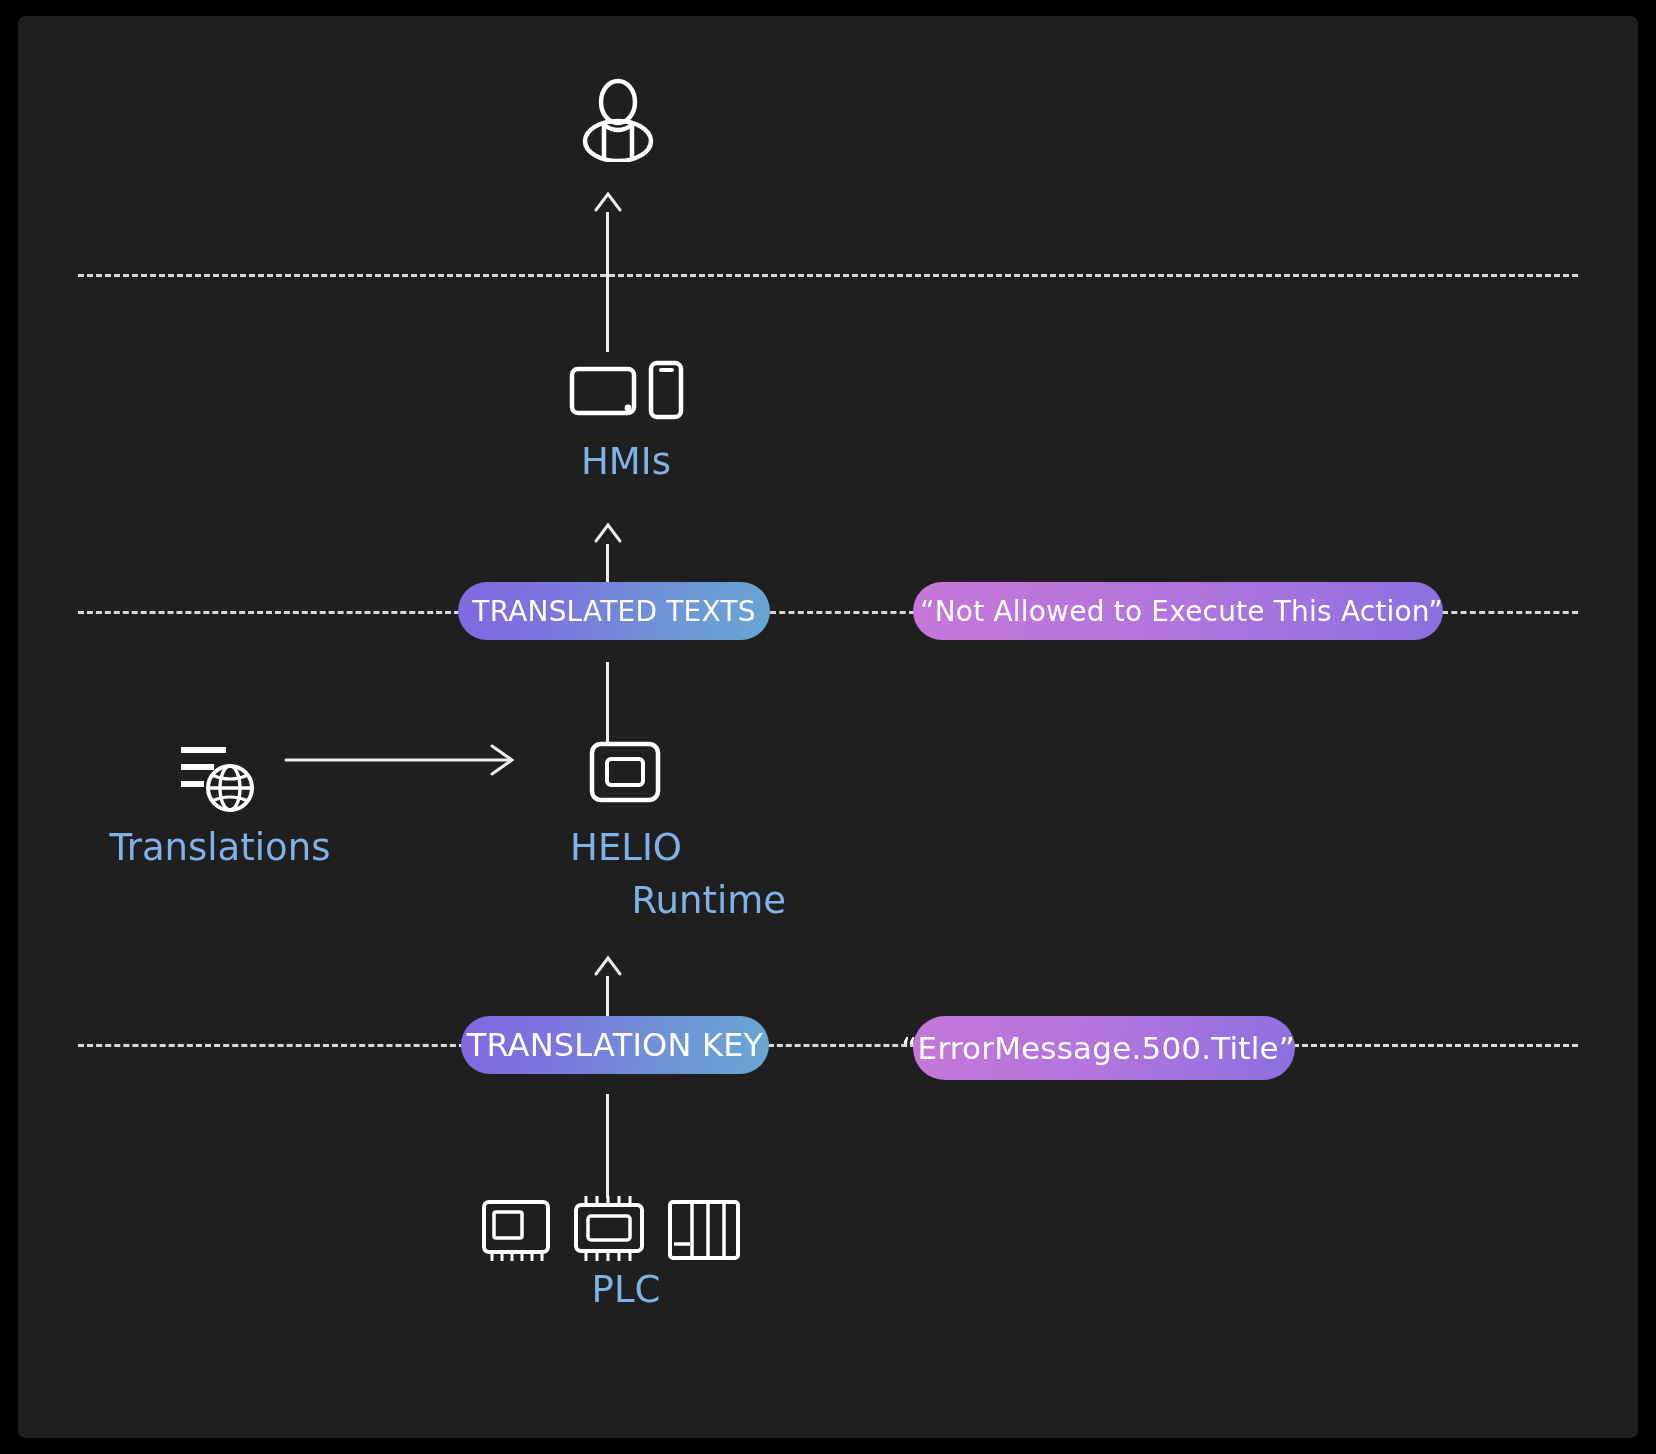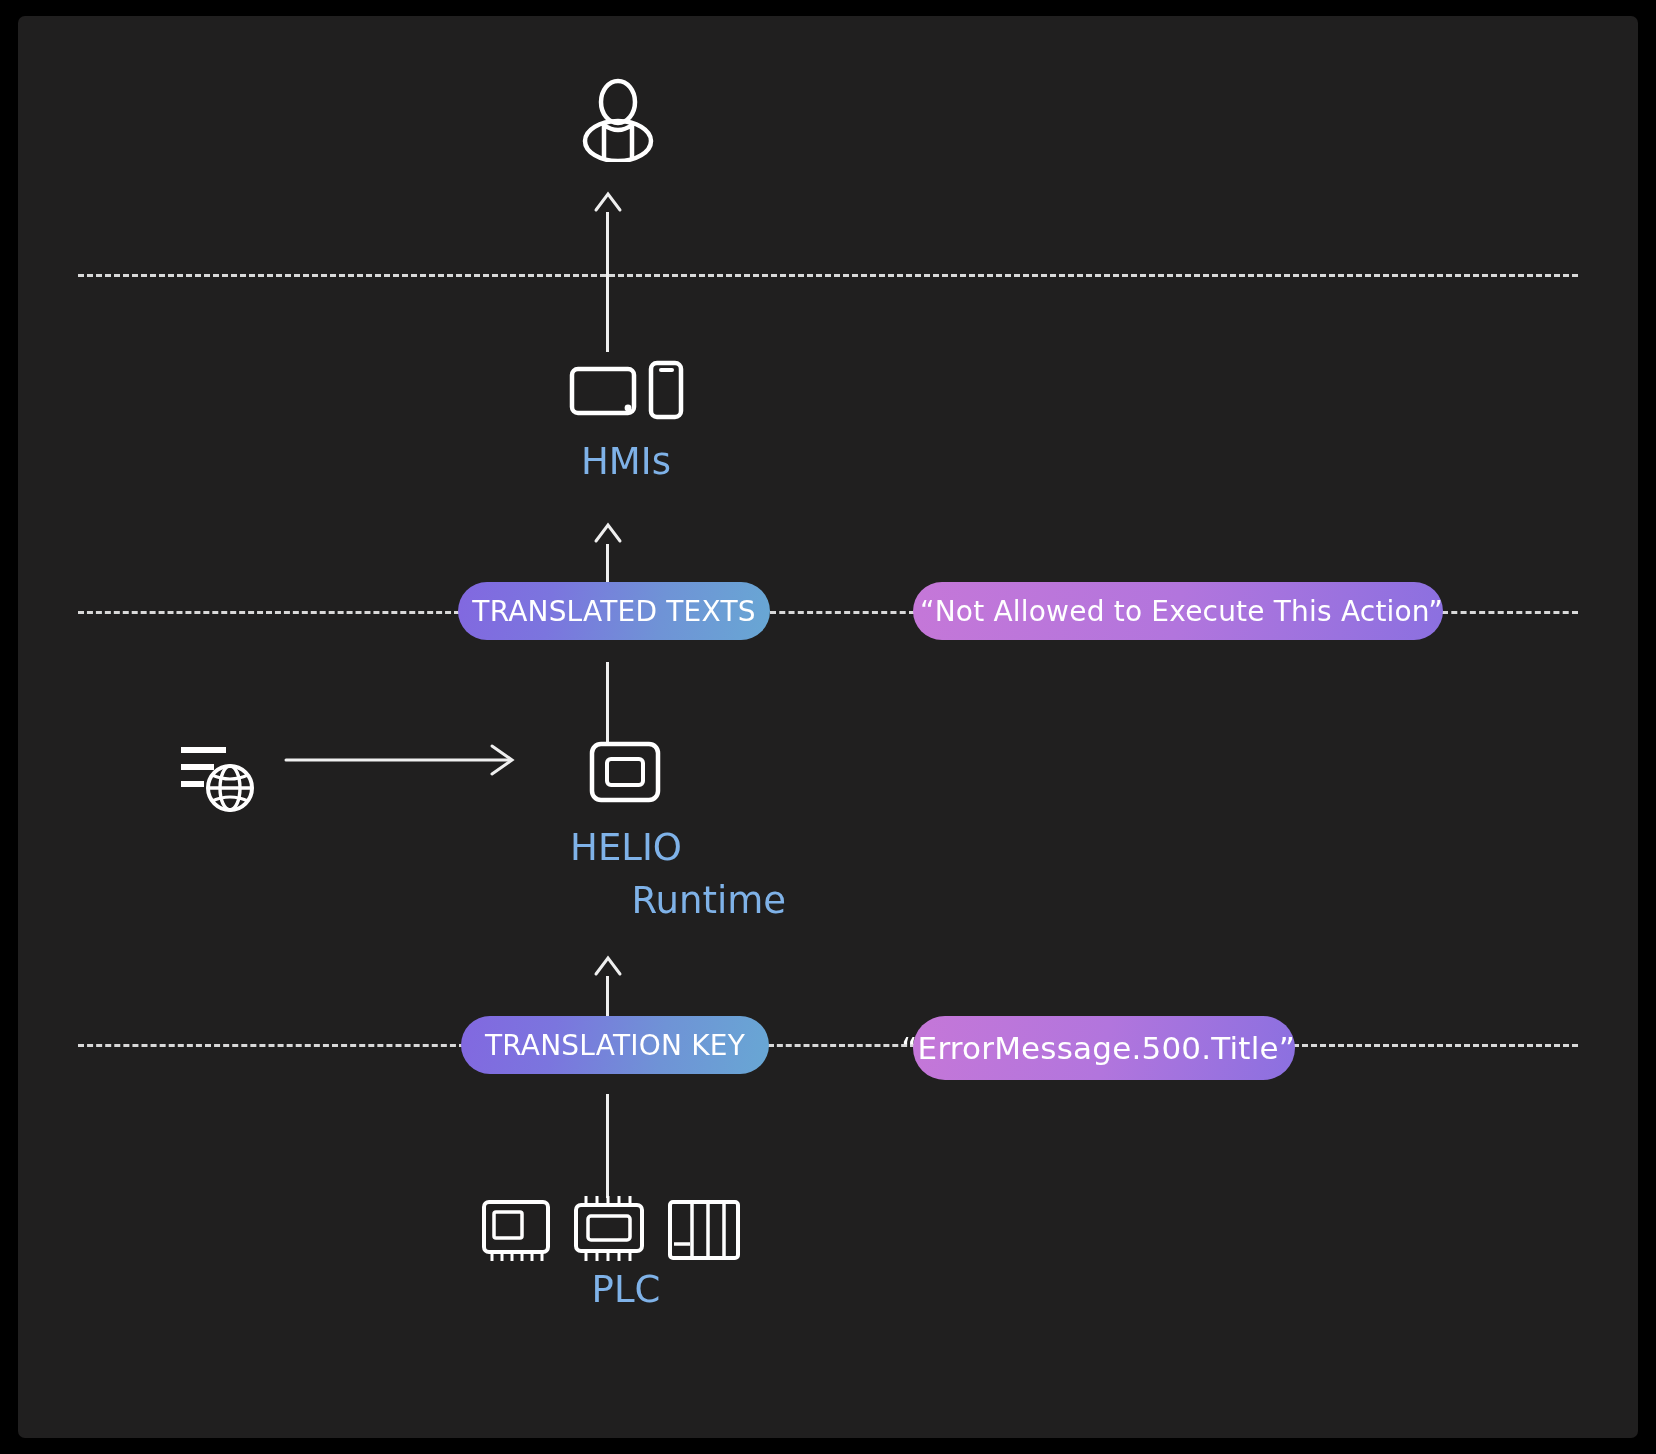--- a/index.html
+++ b/index.html
@@ -144,20 +144,21 @@
       <line x1="5" y1="29" x2="38" y2="29" stroke="#ffffff" stroke-width="6" stroke-linecap="butt"></line>
       <line x1="5" y1="46" x2="28" y2="46" stroke="#ffffff" stroke-width="6" stroke-linecap="butt"></line>
       <circle cx="54" cy="50" r="22" fill="#201f1f" stroke="#ffffff" stroke-width="4"></circle>
       <ellipse cx="54" cy="50" rx="10" ry="22" fill="none" stroke="#ffffff" stroke-width="3.4"></ellipse>
       <line x1="32" y1="50" x2="76" y2="50" stroke="#ffffff" stroke-width="3.4"></line>
       <path d="M36 37 Q54 45 72 37" fill="none" stroke="#ffffff" stroke-width="3.2"></path>
       <path d="M36 63 Q54 55 72 63" fill="none" stroke="#ffffff" stroke-width="3.2"></path>
     </svg>
   </div>
 
+  <div class="node-label" style="left:42px; top:810px; width:320px; font-size:37px;">Translations</div>
 
   <div class="icon-box" style="left:570px; top:724px;">
     <svg width="74" height="64" viewBox="0 0 74 64">
       <rect x="4" y="4" width="66" height="56" rx="9" ry="9" fill="none" stroke="#ffffff" stroke-width="4.5"></rect>
       <rect x="19" y="19" width="36" height="26" rx="4" ry="4" fill="none" stroke="#ffffff" stroke-width="4"></rect>
     </svg>
   </div>
 
   <div class="node-label" style="left:448px; top:810px; width:320px; font-size:37px;">HELIO</div>
   <div class="node-label" style="left:448px; top:863px; width:320px; font-size:37px;text-align:right;">Runtime</div>
@@ -198,21 +199,21 @@
   <div class="node-label" style="left:448px; top:1252px; width:320px; font-size:37px;">PLC</div>
 
   <div class="pill pill-blue" style="left:440px; top:566px; width:312px; height:58px; font-size:28px;">
     <span>TRANSLATED TEXTS</span>
   </div>
 
   <div class="pill pill-pink" style="left:895px; top:566px; width:530px; height:58px; font-size:28px;">
     <span>“Not Allowed to Execute This Action”</span>
   </div>
 
-  <div class="pill pill-blue" style="left:443px; top:1000px; width:308px; height:58px; font-size:28px;">
+  <div class="pill pill-blue" style="left:443px; top:1000px; width:308px; height:58px; font-size:32px;">
     <span>TRANSLATION KEY</span>
   </div>
 
   <div class="pill pill-pink" style="left:895px; top:1000px; width:382px; height:64px; font-size:31px;">
     <span>“ErrorMessage.500.Title”</span>
   </div>
 
 </div>
 
 </body></html>

